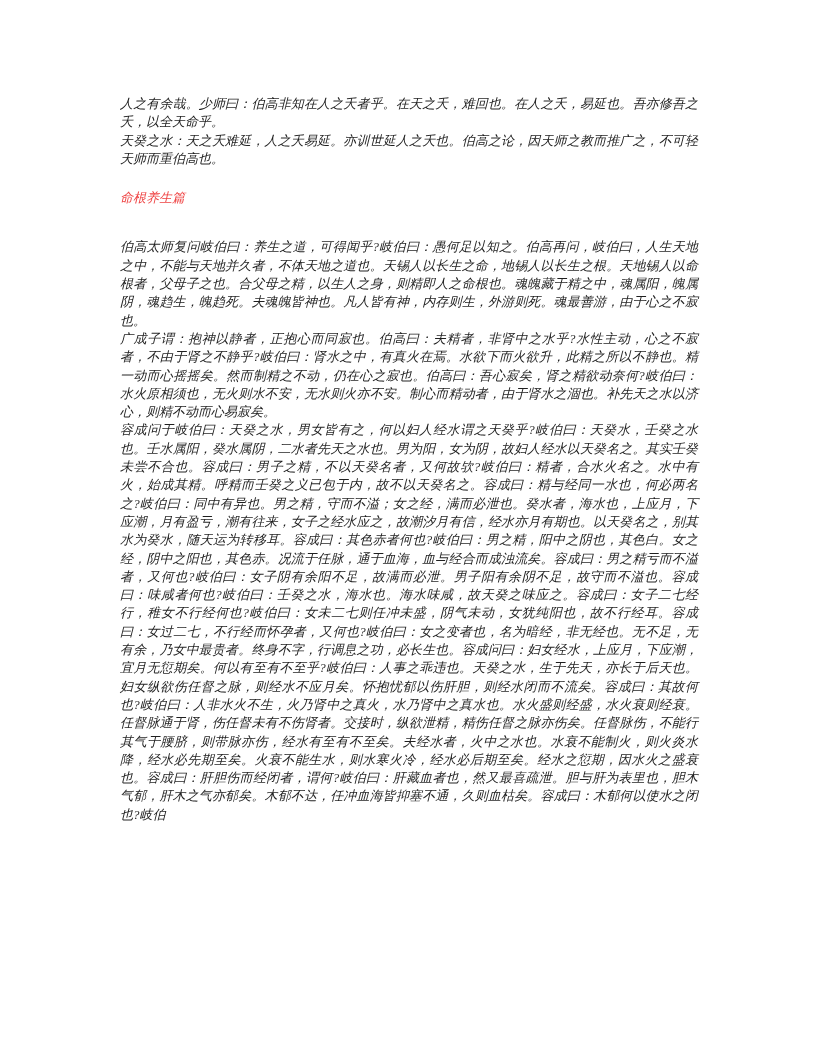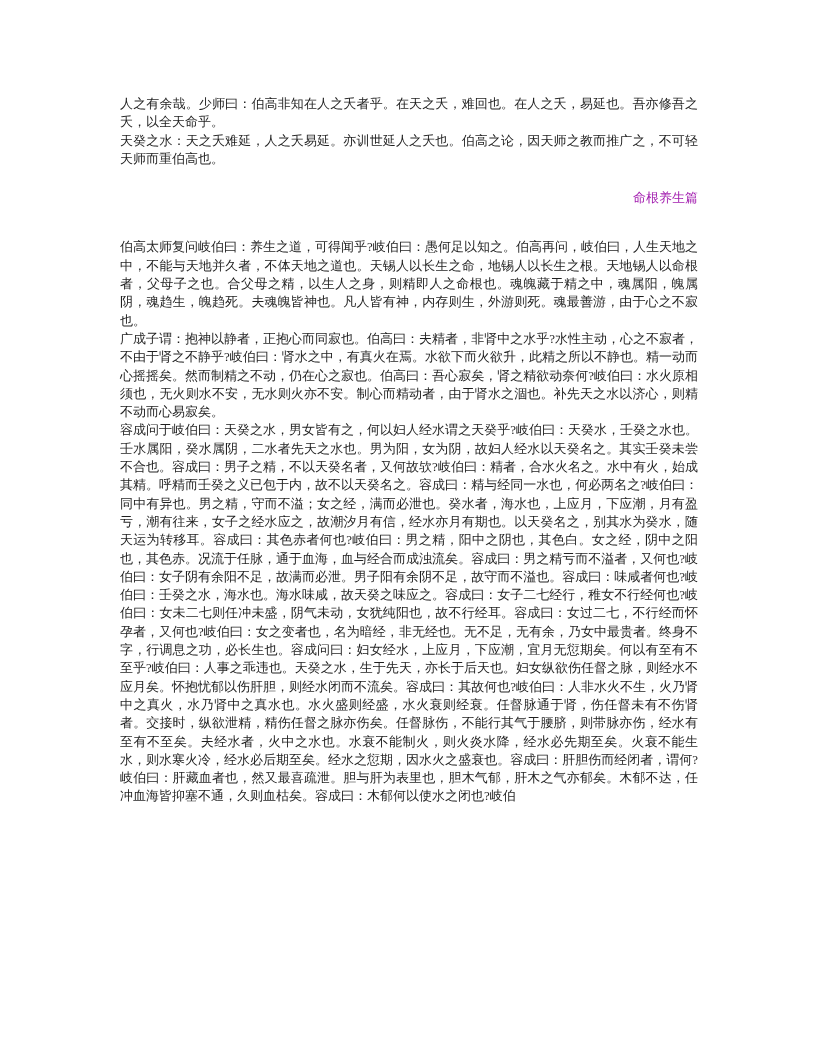--- a/index.html
+++ b/index.html
@@ -6,20 +6,21 @@
     margin: 0;
     padding: 0;
     background: #ffffff;
   }
   .page {
     position: relative;
     width: 816px;
     height: 1056px;
     background: #ffffff;
     overflow: hidden;
+    font-style: italic;
   }
   .content {
     position: absolute;
     left: 120px;
     top: 95px;
     width: 578px;
     font-family: "Liberation Serif", "DejaVu Serif", serif;
     font-size: 13px;
     line-height: 18.3px;
     color: #1f1f1f;
@@ -31,22 +32,22 @@
   .content p {
     margin: 0;
     padding: 0;
   }
   .section-heading {
     display: block;
     font-size: 13px;
     font-weight: normal;
     line-height: 18.3px;
     margin: 21px 0 31px 0;
-    text-align: right;
-    color: #a21caf;
+    text-align: left;
+    color: #ef4444;
   }
 </style>
 </head>
 <body>
 
 <div class="page">
   <div class="content">
     <p>人之有余哉。少师曰：伯高非知在人之夭者乎。在天之夭，难回也。在人之夭，易延也。吾亦修吾之夭，以全天命乎。</p>
     <p>天癸之水：天之夭难延，人之夭易延。亦训世延人之夭也。伯高之论，因天师之教而推广之，不可轻天师而重伯高也。</p>
     <span class="section-heading">命根养生篇</span>

